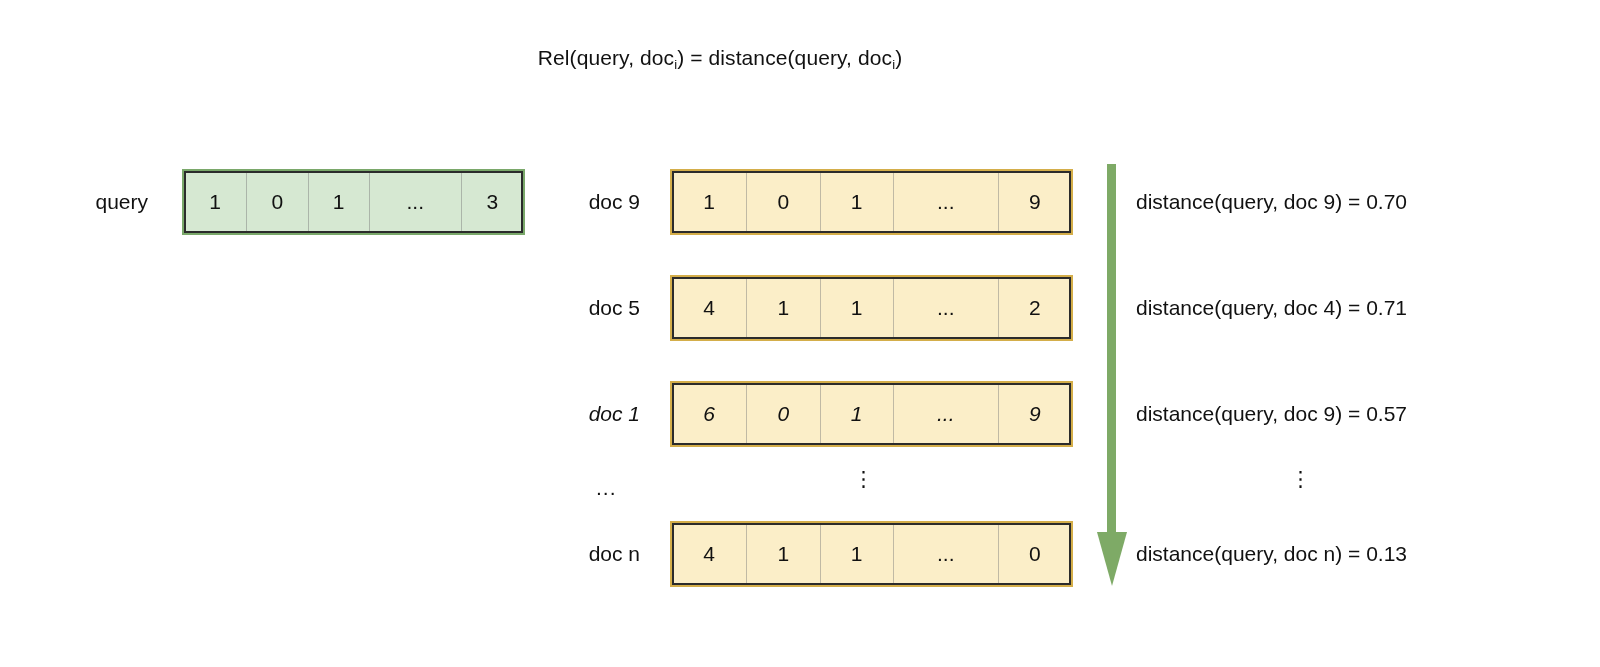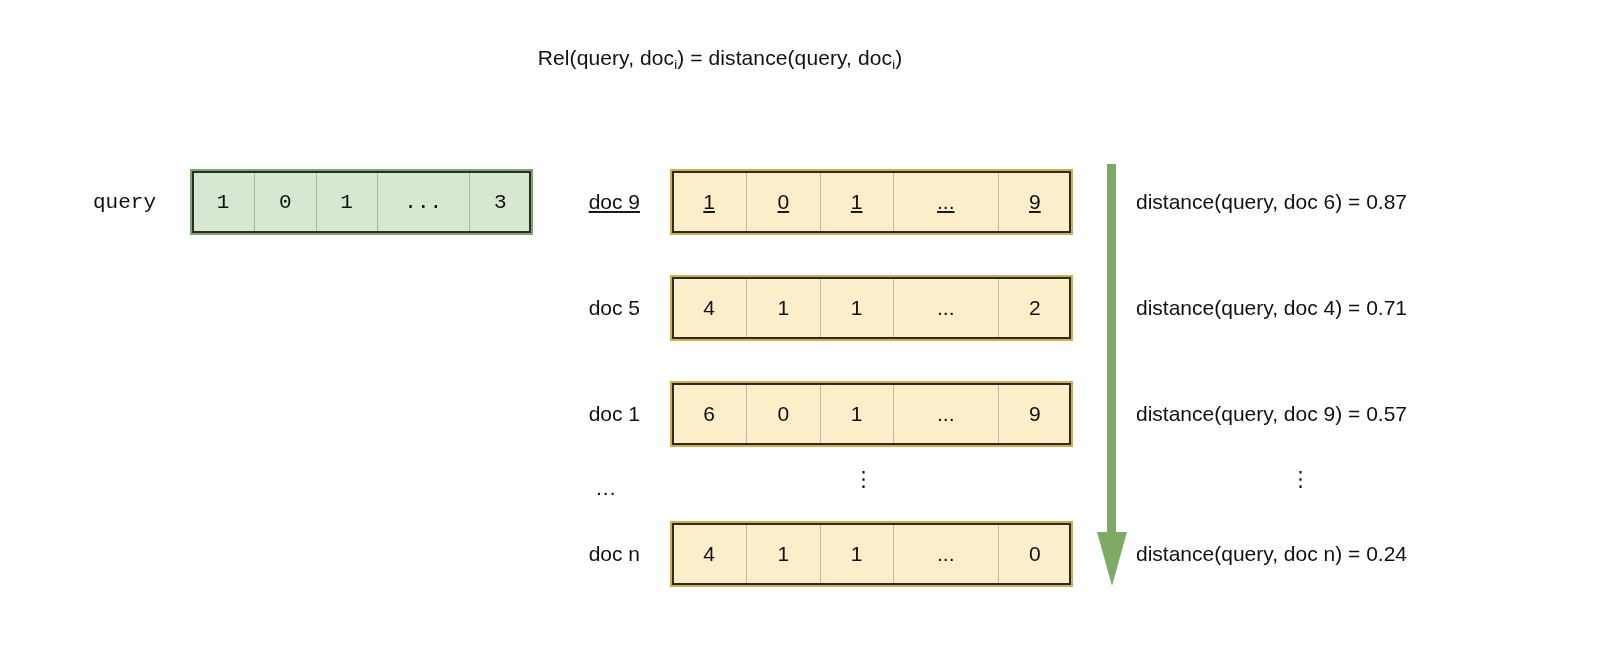--- a/index.html
+++ b/index.html
@@ -115,56 +115,56 @@
     height: 424px;
   }
 </style>
 </head>
 <body>
 
 <div class="title">
   <span>Rel(query, doc</span><sub>i</sub><span>) = distance(query, doc</span><sub>i</sub><span>)</span>
 </div>
 
-<div class="row" style="left:56px; top:167px;font-family:Liberation Mono, monospace;">
+<div class="row" style="left:48px; top:167px;">
   <div class="row-label" style="width:100px;">query</div>
   <div class="vector green" style="margin-left:34px; width:343px;">
     <div class="cell" style="width:64px;">1</div>
     <div class="cell" style="width:62px;">0</div>
     <div class="cell" style="width:62px;">1</div>
     <div class="cell" style="width:93px;">...</div>
     <div class="cell" style="width:62px;">3</div>
   </div>
 </div>
 
-<div class="row" style="left:570px; top:167px;text-decoration:underline;">
+<div class="row" style="left:570px; top:167px;">
   <div class="row-label" style="width:70px;">doc 9</div>
   <div class="vector yellow" style="margin-left:30px; width:403px;">
     <div class="cell" style="width:76px;">1</div>
     <div class="cell" style="width:74px;">0</div>
     <div class="cell" style="width:74px;">1</div>
     <div class="cell" style="width:106px;">...</div>
     <div class="cell" style="width:73px;">9</div>
   </div>
 </div>
-<div class="distance" style="left:1136px; top:190px;">distance(query, doc 6) = 0.87</div>
+<div class="distance" style="left:1136px; top:190px;">distance(query, doc 9) = 0.70</div>
 
 <div class="row" style="left:570px; top:273px;">
   <div class="row-label" style="width:70px;">doc 5</div>
   <div class="vector yellow" style="margin-left:30px; width:403px;">
     <div class="cell" style="width:76px;">4</div>
     <div class="cell" style="width:74px;">1</div>
     <div class="cell" style="width:74px;">1</div>
     <div class="cell" style="width:106px;">...</div>
     <div class="cell" style="width:73px;">2</div>
   </div>
 </div>
 <div class="distance" style="left:1136px; top:296px;">distance(query, doc 4) = 0.71</div>
 
-<div class="row" style="left:570px; top:379px;">
+<div class="row" style="left:570px; top:379px;font-style:italic;">
   <div class="row-label" style="width:70px;">doc 1</div>
   <div class="vector yellow" style="margin-left:30px; width:403px;">
     <div class="cell" style="width:76px;">6</div>
     <div class="cell" style="width:74px;">0</div>
     <div class="cell" style="width:74px;">1</div>
     <div class="cell" style="width:106px;">...</div>
     <div class="cell" style="width:73px;">9</div>
   </div>
 </div>
 <div class="distance" style="left:1136px; top:402px;">distance(query, doc 9) = 0.57</div>
@@ -176,20 +176,20 @@
 <div class="row" style="left:570px; top:519px;align-items:center;">
   <div class="row-label" style="width:70px;">doc n</div>
   <div class="vector yellow" style="margin-left:30px; width:403px;">
     <div class="cell" style="width:76px;">4</div>
     <div class="cell" style="width:74px;">1</div>
     <div class="cell" style="width:74px;">1</div>
     <div class="cell" style="width:106px;">...</div>
     <div class="cell" style="width:73px;">0</div>
   </div>
 </div>
-<div class="distance" style="left:1136px; top:542px;">distance(query, doc n) = 0.24</div>
+<div class="distance" style="left:1136px; top:542px;">distance(query, doc n) = 0.13</div>
 
 <div class="arrow-wrap">
   <svg width="36" height="424" viewBox="0 0 36 424">
     <rect x="13" y="0" width="9" height="378" fill="#7eaa66"></rect>
     <polygon points="3,368 33,368 18,422" fill="#7eaa66"></polygon>
   </svg>
 </div>
 
 </body></html>

